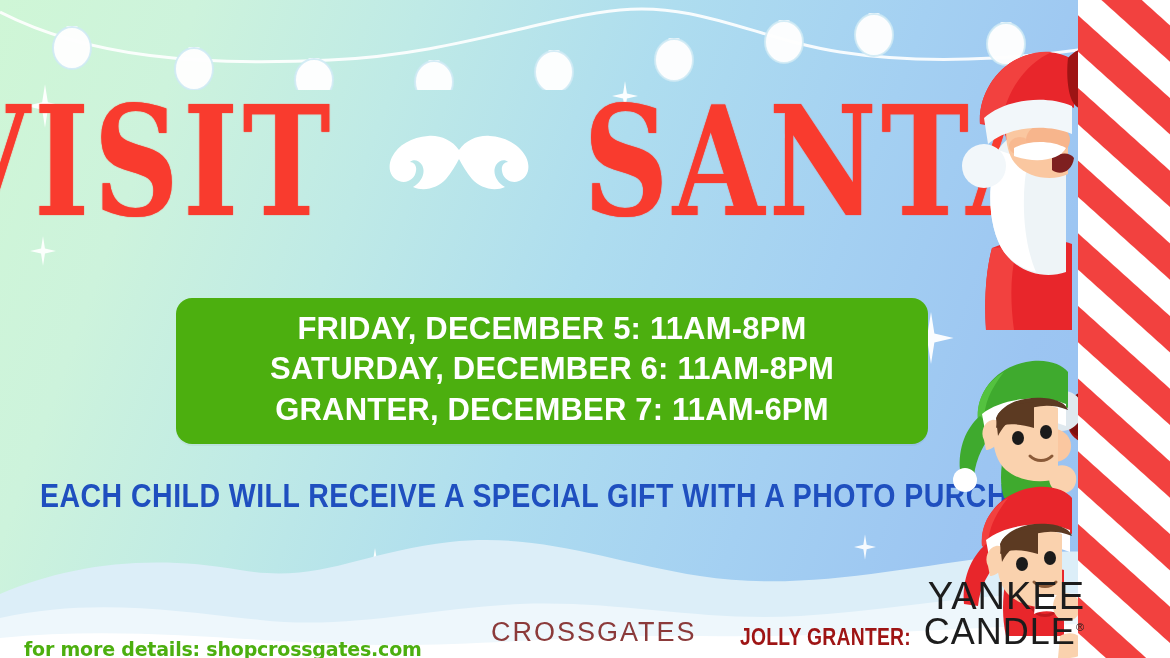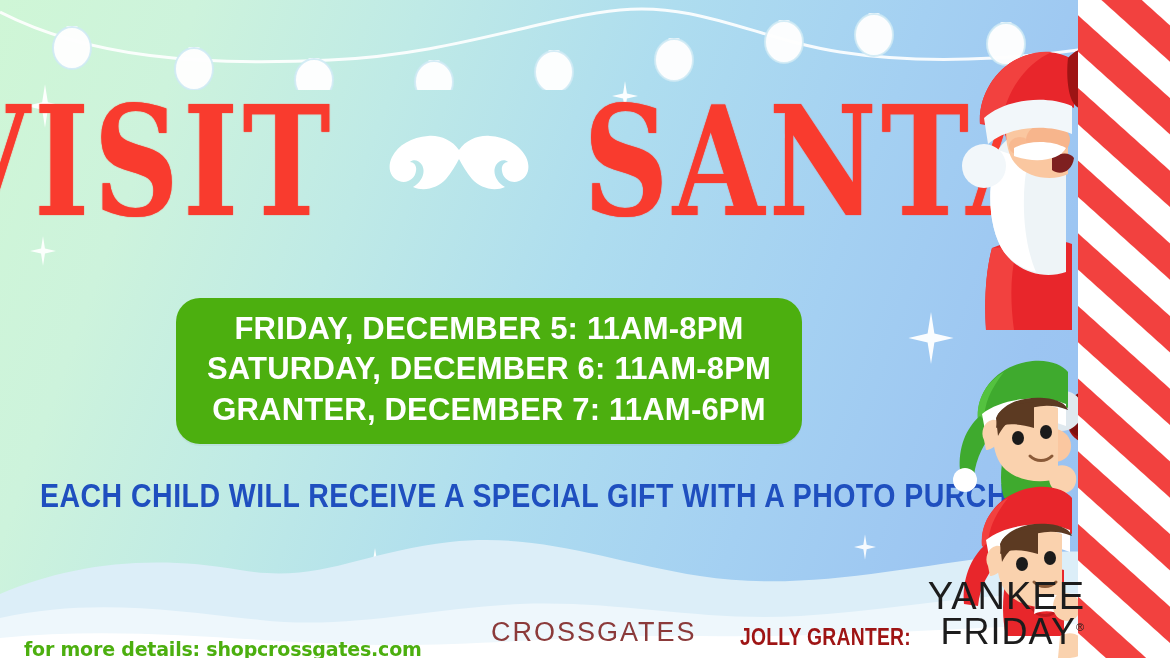--- a/index.html
+++ b/index.html
@@ -37,23 +37,23 @@
     color:#f93b2e;
     transform:scaleY(1.30) scaleX(1.02);
     transform-origin:center;
     text-shadow:0 0 1px #f93b2e;
   }
   .moustache { width:150px; height:66px; flex:0 0 auto; margin-top:6px; }
 
   
   .banner {
     position:absolute; left:176px; top:298px;
-    width:626px; padding:11px 26px 14px;
+    width:752px; padding:11px 26px 14px;
     background:#4caf0f;
-    border-radius:24px;
+    border-radius:16px;
     display:flex; flex-direction:column; align-items:center;
     box-shadow:0 2px 0 rgba(0,0,0,.04);
   }
   .banner-line {
     color:#ffffff;
     font-family:"Liberation Sans", sans-serif;
     font-weight:700;
     font-size:31px;
     line-height:1.30;
     letter-spacing:0.2px;
@@ -331,17 +331,17 @@
       <rect x="138" y="0" width="92" height="658" fill="url(#cane)"></rect>
     </g>
   </svg>
 
   <div class="footer-url">for more details: shopcrossgates.com</div>
   <div class="crossgates">CROSSGATES</div>
   <div class="jolly">JOLLY GRANTER:</div>
   <div class="yankee">
     <div class="l1">YANKEE</div>
     <div class="l2">
-      <span>FRIDAY</span><span class="reg">®</span>
+      <span>CANDLE</span><span class="reg">®</span>
     </div>
   </div>
 
 </div>
 
 </body></html>

